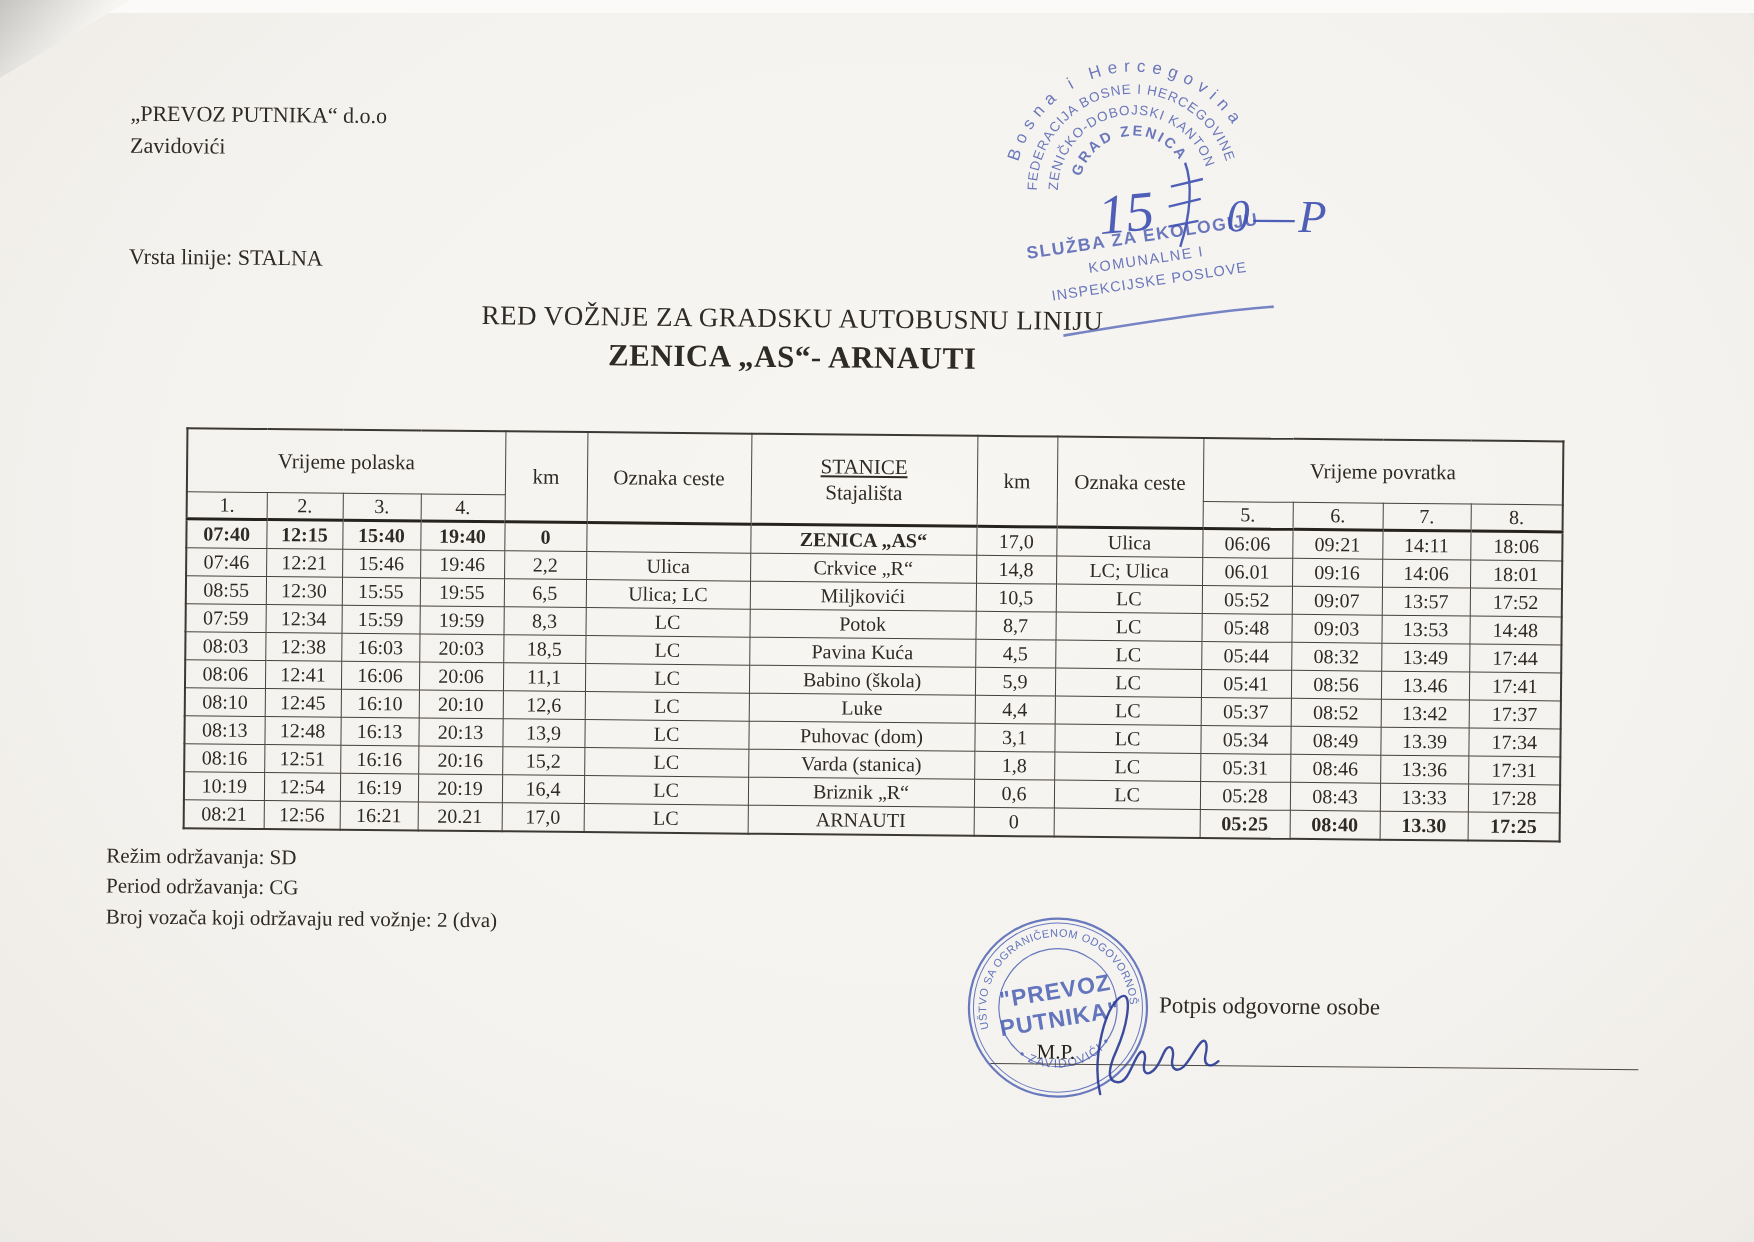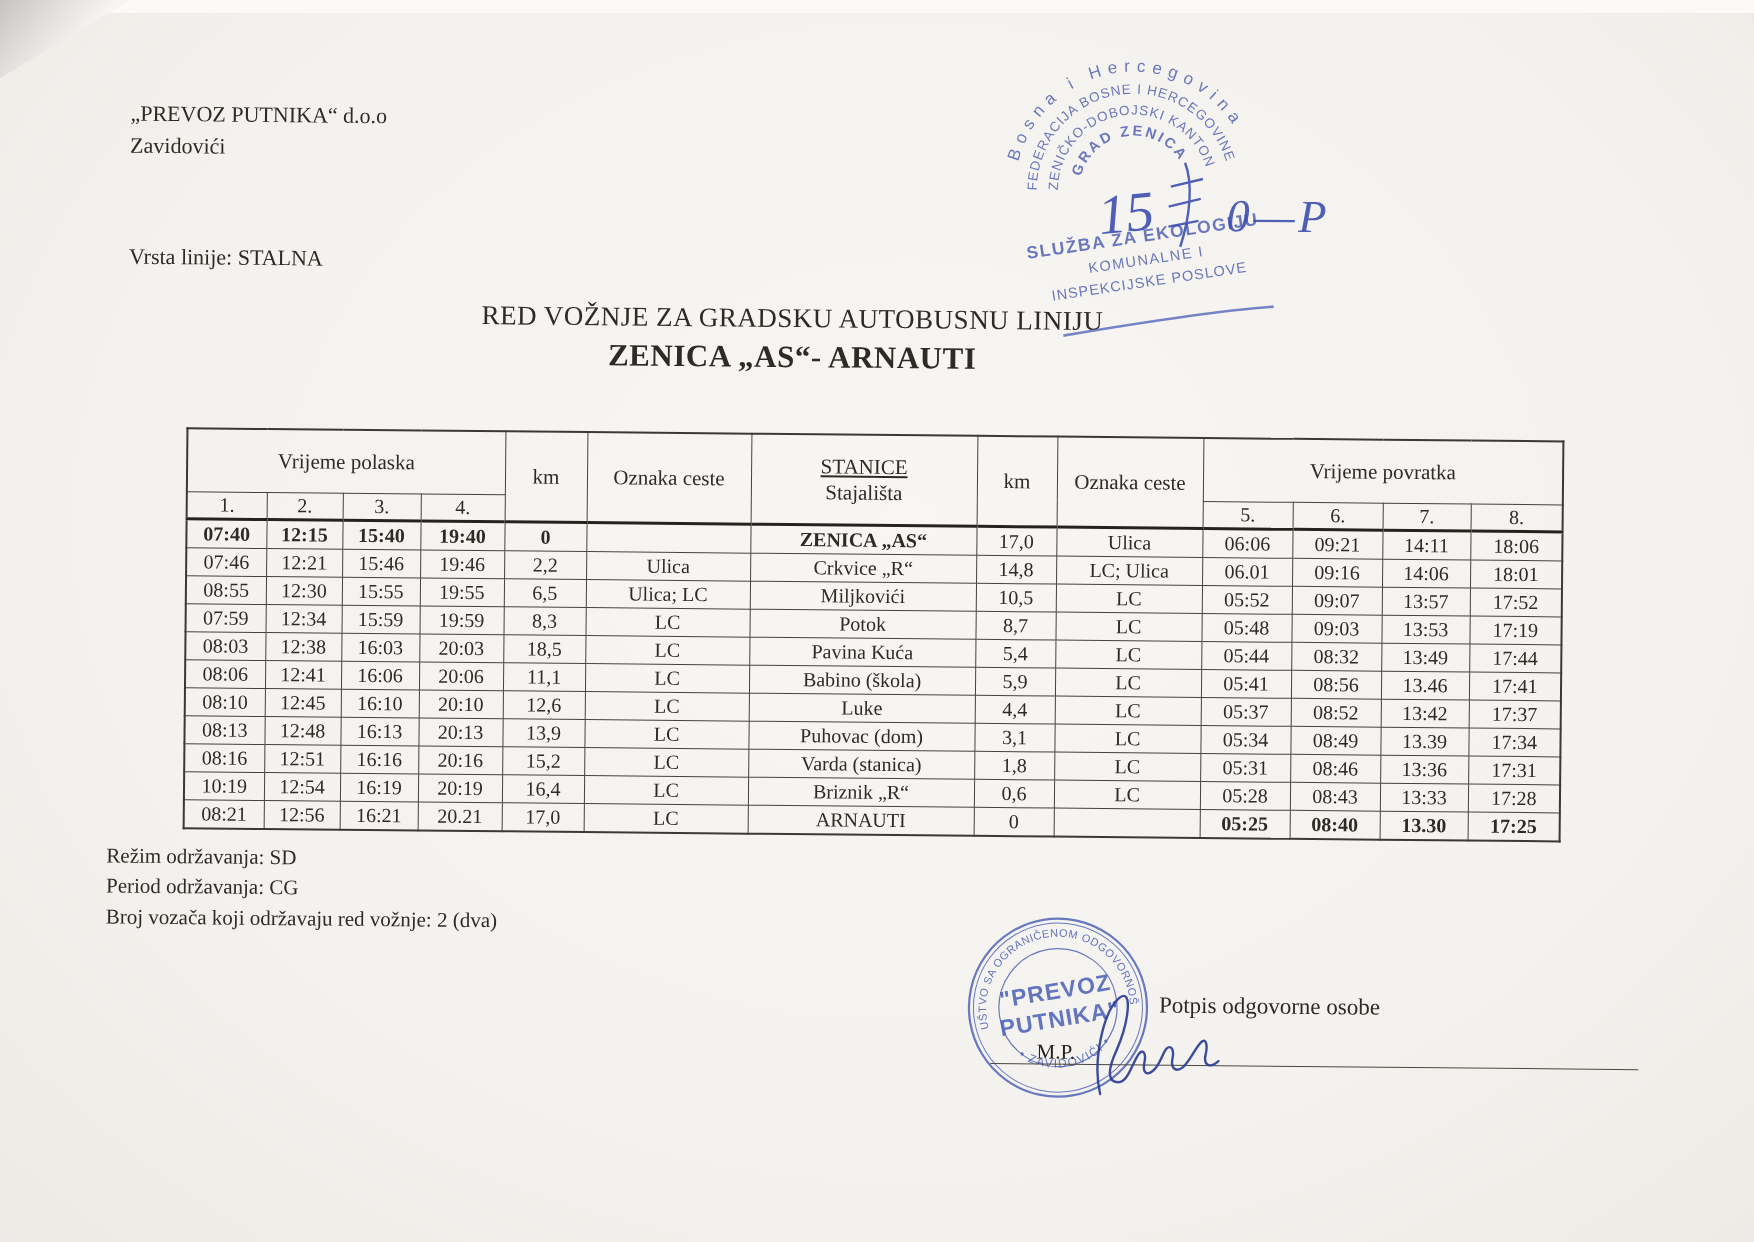--- a/index.html
+++ b/index.html
@@ -206,31 +206,31 @@
               <td>15:59</td>
               <td>19:59</td>
               <td>8,3</td>
               <td>LC</td>
               <td>Potok</td>
               <td>8,7</td>
               <td>LC</td>
               <td>05:48</td>
               <td>09:03</td>
               <td>13:53</td>
-              <td>17:19</td>
+              <td>14:48</td>
             </tr>
             <tr>
               <td>08:03</td>
               <td>12:38</td>
               <td>16:03</td>
               <td>20:03</td>
               <td>18,5</td>
               <td>LC</td>
               <td>Pavina Kuća</td>
-              <td>5,4</td>
+              <td>4,5</td>
               <td>LC</td>
               <td>05:44</td>
               <td>08:32</td>
               <td>13:49</td>
               <td>17:44</td>
             </tr>
             <tr>
               <td>08:06</td>
               <td>12:41</td>
               <td>16:06</td>

